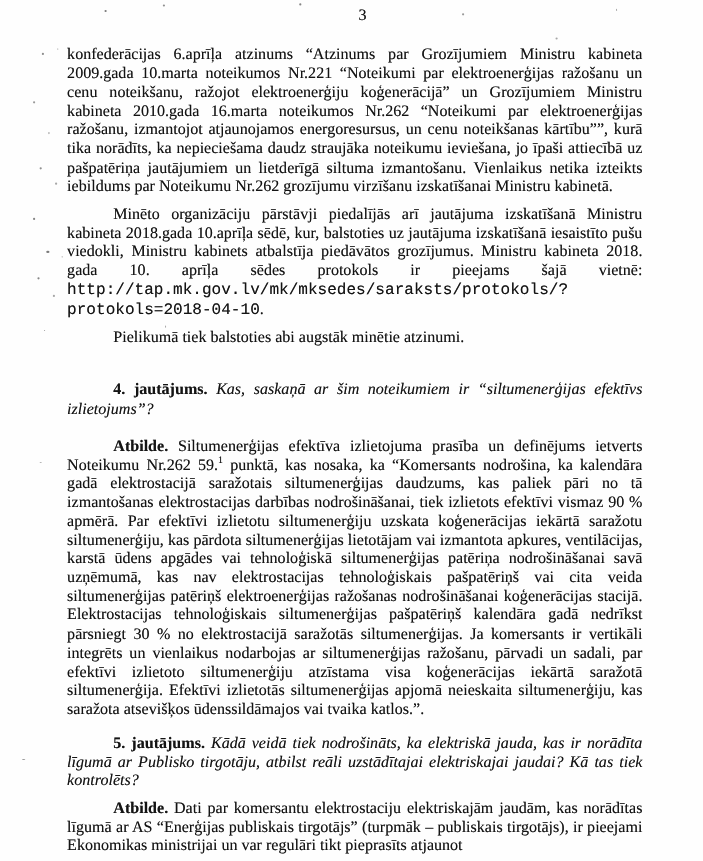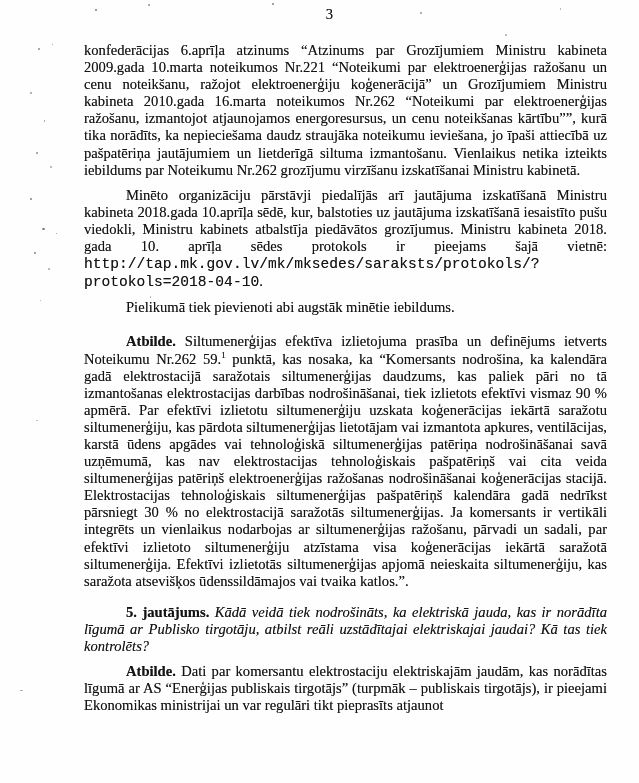--- a/index.html
+++ b/index.html
@@ -17,21 +17,21 @@
     top: 6px;
     left: 68px;
     width: 523px;
     text-align: center;
     font-size: 14.6px;
     text-shadow: 0 0 0.4px rgba(0,0,0,0.55);
   }
   .content {
     position: absolute;
     top: 42px;
-    left: 84px;
+    left: 61px;
     width: 523px;
     font-size: 14.6px;
     line-height: 17.1px;
     text-align: justify;
     text-shadow: 0 0 0.4px rgba(0,0,0,0.5);
   }
   .content p {
     margin: 8px 0 0 0;
     text-indent: 42px;
   }
@@ -63,22 +63,23 @@
 <div class="page">
 
   <div class="page-number">3</div>
 
   <div class="content">
 
     <p class="first">konfederācijas 6.aprīļa atzinums “Atzinums par Grozījumiem Ministru kabineta 2009.gada 10.marta noteikumos Nr.221 “Noteikumi par elektroenerģijas ražošanu un cenu noteikšanu, ražojot elektroenerģiju koģenerācijā” un Grozījumiem Ministru kabineta 2010.gada 16.marta noteikumos Nr.262 “Noteikumi par elektroenerģijas ražošanu, izmantojot atjaunojamos energoresursus, un cenu noteikšanas kārtību””, kurā tika norādīts, ka nepieciešama daudz straujāka noteikumu ieviešana, jo īpaši attiecībā uz pašpatēriņa jautājumiem un lietderīgā siltuma izmantošanu. Vienlaikus netika izteikts iebildums par Noteikumu Nr.262 grozījumu virzīšanu izskatīšanai Ministru kabinetā.</p>
 
     <p><span>Minēto organizāciju pārstāvji piedalījās arī jautājuma izskatīšanā Ministru kabineta 2018.gada 10.aprīļa sēdē, kur, balstoties uz jautājuma izskatīšanā iesaistīto pušu viedokli, Ministru kabinets atbalstīja piedāvātos grozījumus. Ministru kabineta 2018. gada 10. aprīļa sēdes protokols ir pieejams šajā vietnē:</span> <span class="url">http://tap.mk.gov.lv/mk/mksedes/saraksts/protokols/?protokols=2018-04-10</span><span>.</span></p>
 
-    <p>Pielikumā tiek pievienoti abi augstāk minētie iebildums.</p>
+    <p>Pielikumā tiek balstoties abi augstāk minētie atzinumi.</p>
 
+    <p class="question gap-q4"><b>4. jautājums.</b> <i>Kas, saskaņā ar šim noteikumiem ir “siltumenerģijas efektīvs izlietojums”?</i></p>
 
     <p class="answer-tight"><b>Atbilde.</b> <span>Siltumenerģijas efektīva izlietojuma prasība un definējums ietverts Noteikumu Nr.262 59.</span><sup>1</sup><span> punktā, kas nosaka, ka “Komersants nodrošina, ka kalendāra gadā elektrostacijā saražotais siltumenerģijas daudzums, kas paliek pāri no tā izmantošanas elektrostacijas darbības nodrošināšanai, tiek izlietots efektīvi vismaz 90 % apmērā. Par efektīvi izlietotu siltumenerģiju uzskata koģenerācijas iekārtā saražotu siltumenerģiju, kas pārdota siltumenerģijas lietotājam vai izmantota apkures, ventilācijas, karstā ūdens apgādes vai tehnoloģiskā siltumenerģijas patēriņa nodrošināšanai savā uzņēmumā, kas nav elektrostacijas tehnoloģiskais pašpatēriņš vai cita veida siltumenerģijas patēriņš elektroenerģijas ražošanas nodrošināšanai koģenerācijas stacijā. Elektrostacijas tehnoloģiskais siltumenerģijas pašpatēriņš kalendāra gadā nedrīkst pārsniegt 30 % no elektrostacijā saražotās siltumenerģijas. Ja komersants ir vertikāli integrēts un vienlaikus nodarbojas ar siltumenerģijas ražošanu, pārvadi un sadali, par efektīvi izlietoto siltumenerģiju atzīstama visa koģenerācijas iekārtā saražotā siltumenerģija. Efektīvi izlietotās siltumenerģijas apjomā neieskaita siltumenerģiju, kas saražota atsevišķos ūdenssildāmajos vai tvaika katlos.”.</span></p>
 
     <p class="question gap-q5"><b>5. jautājums.</b> <i>Kādā veidā tiek nodrošināts, ka elektriskā jauda, kas ir norādīta līgumā ar Publisko tirgotāju, atbilst reāli uzstādītajai elektriskajai jaudai? Kā tas tiek kontrolēts?</i></p>
 
     <p><b>Atbilde.</b> <span>Dati par komersantu elektrostaciju elektriskajām jaudām, kas norādītas līgumā ar AS “Enerģijas publiskais tirgotājs” (turpmāk – publiskais tirgotājs), ir pieejami Ekonomikas ministrijai un var regulāri tikt pieprasīts atjaunot</span></p>
 
   </div>
 
   <div>

